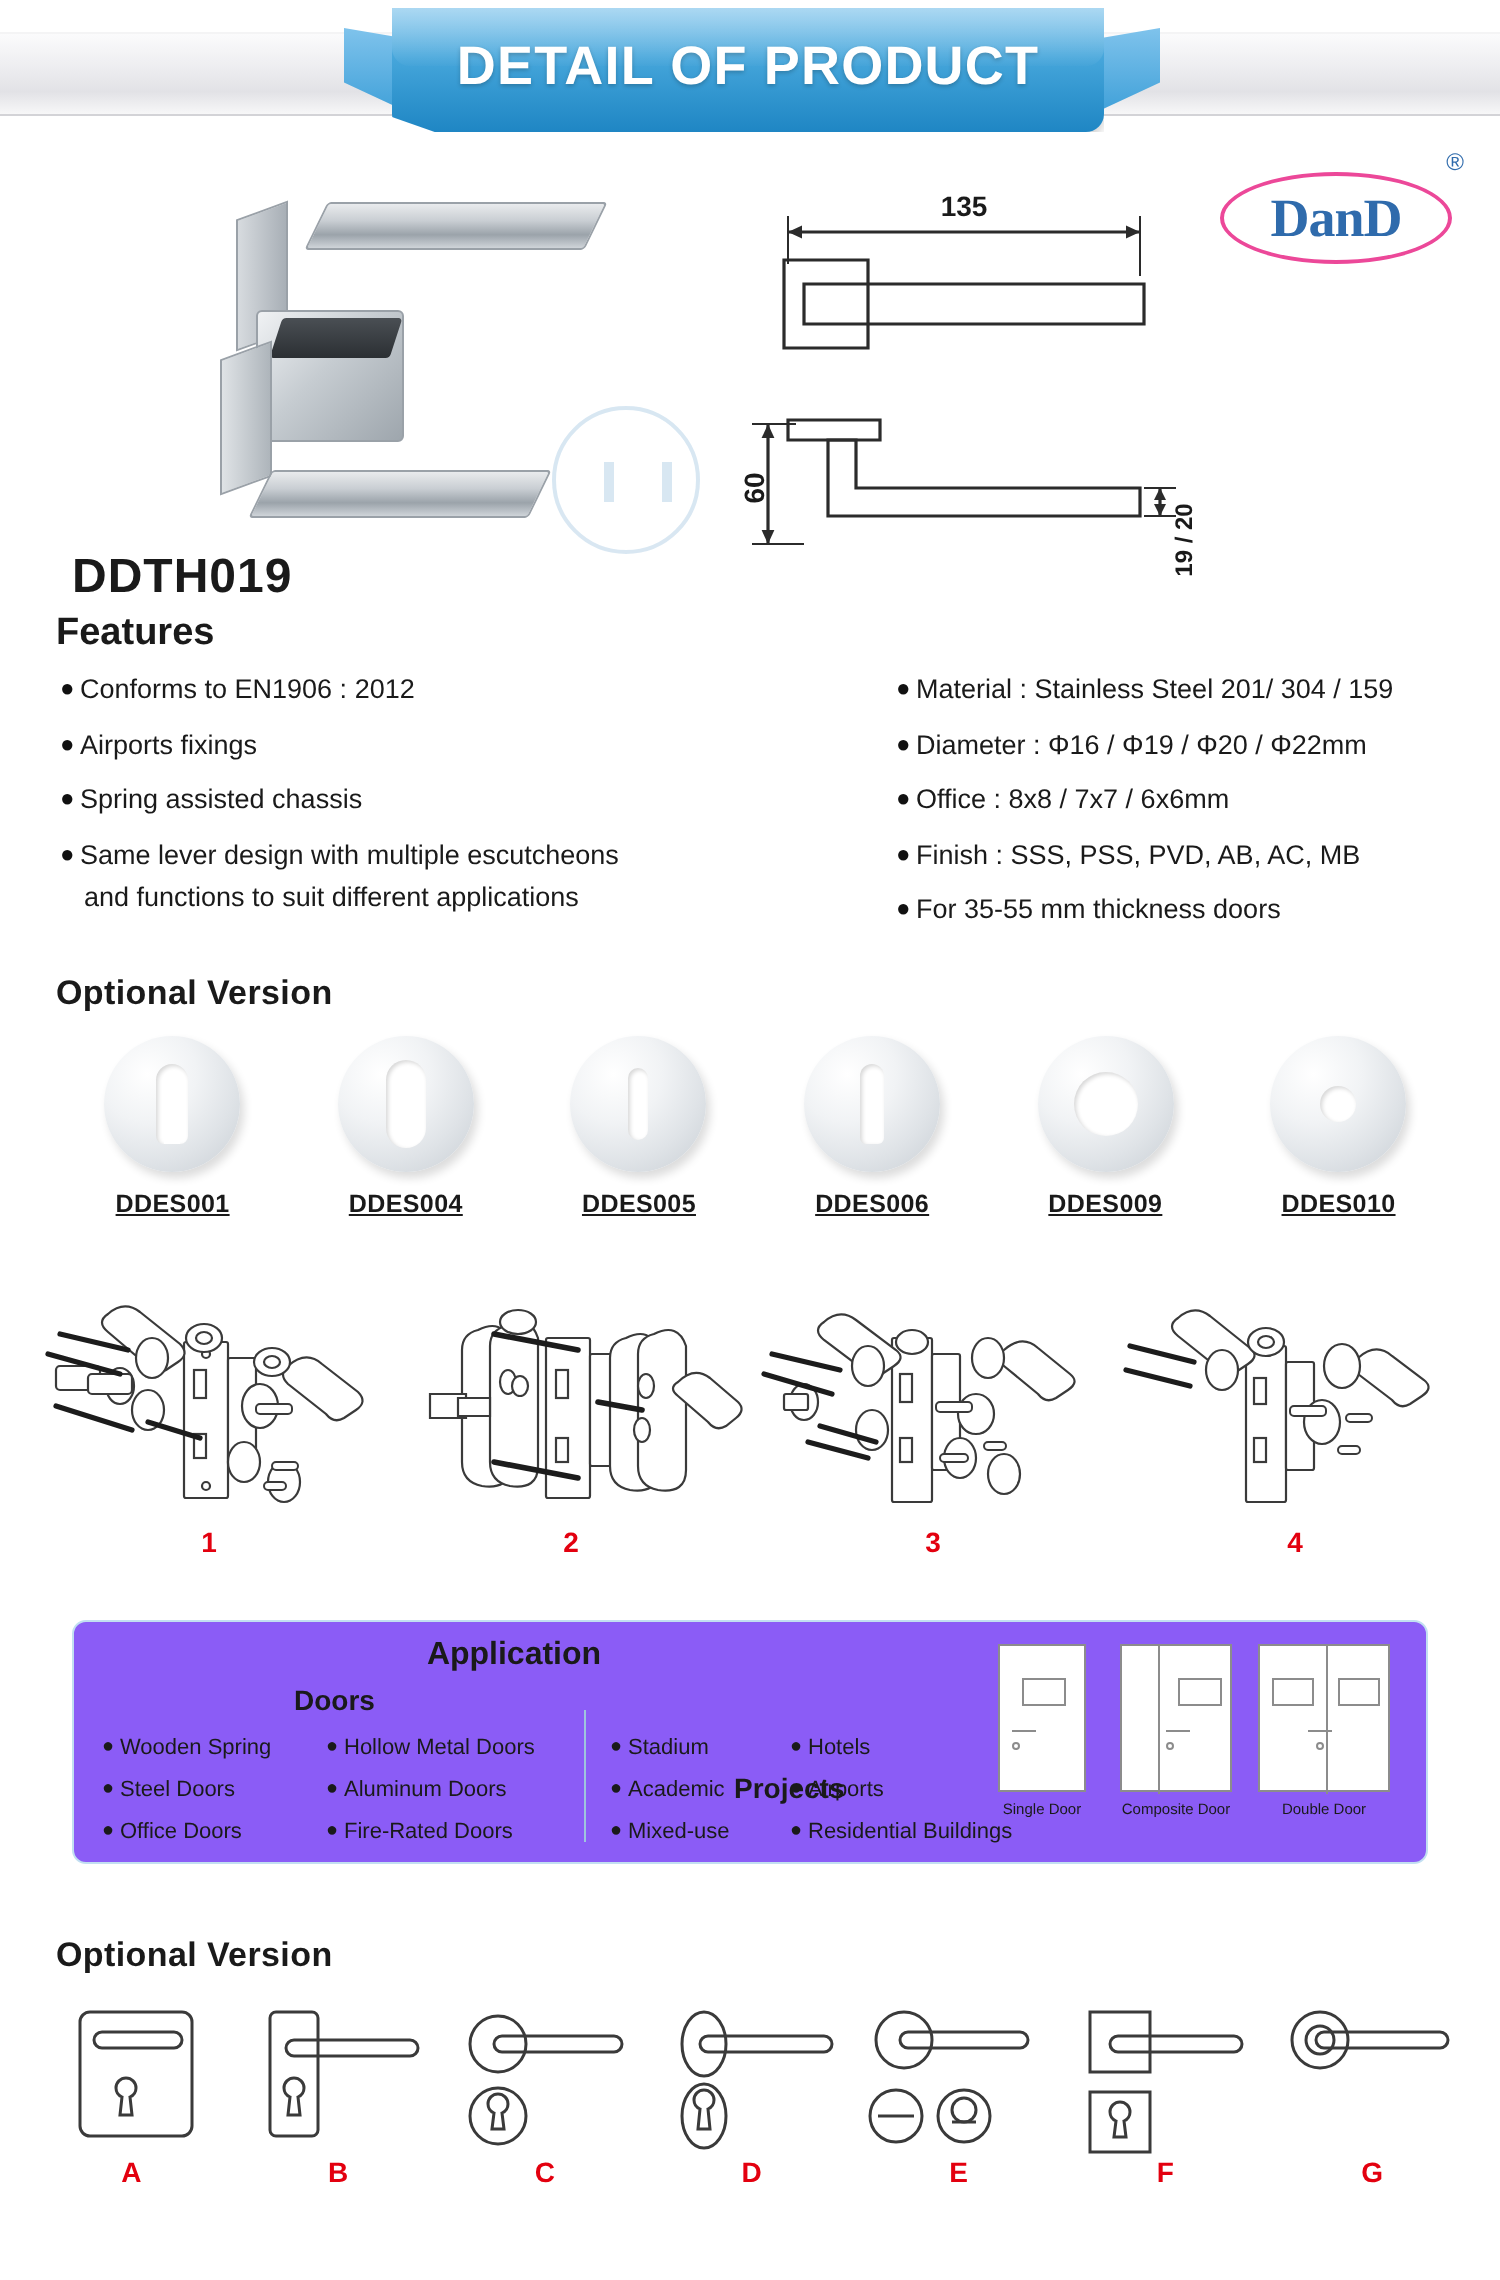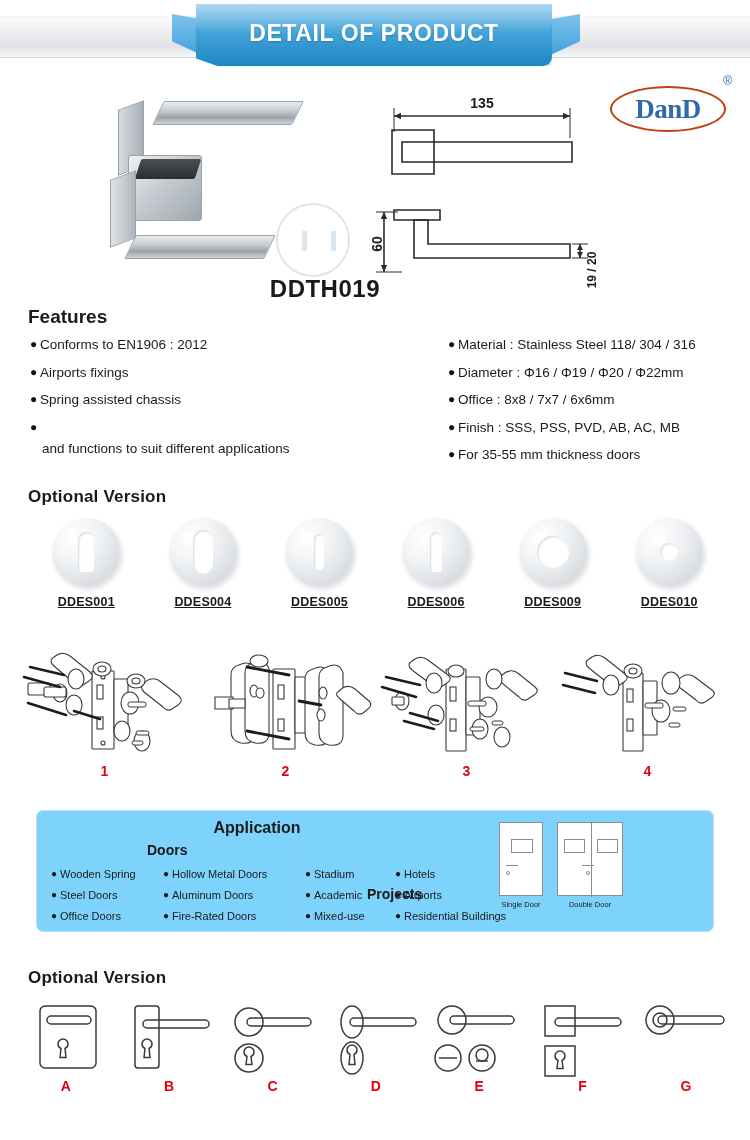--- a/index.html
+++ b/index.html
@@ -34,30 +34,30 @@
     clip-path: polygon(0 0, 100% 0, 100% 100%, 6% 100%, 0 88%);
   }
   .header .ribbon::before {
     content: ""; position: absolute; left: 0; top: 0; width: 100%; height: 46%;
     background: linear-gradient(to bottom, rgba(255,255,255,0.40), rgba(255,255,255,0.02));
     border-radius: 0 0 9px 9px;
   }
   .header .ribbon-title {
     position: absolute; left: 196px; top: 4px; width: 356px; height: 58px;
     display: flex; align-items: center; justify-content: center;
-    color: #ffffff; font-size: 23px; font-weight: bold; letter-spacing: 0.6px;
+    color: #ffffff; font-size: 27px; font-weight: bold; letter-spacing: 0.6px;
     text-shadow: 0 1px 2px rgba(0,0,0,0.22);
   }
 
   
   .logo { position: absolute; right: 16px; top: 74px; width: 130px; height: 62px; }
   .logo .reg { position: absolute; right: 2px; top: 0px; font-size: 12px; color: #2f6bac; }
   .logo .oval {
     position: absolute; left: 6px; top: 12px; width: 116px; height: 46px;
-    border: 2px solid #c2410c; border-radius: 50%;
+    border: 2px solid #ec4899; border-radius: 50%;
     display: flex; align-items: center; justify-content: center;
   }
   .logo .word {
     font-family: "Liberation Serif", serif; font-weight: bold;
     font-size: 27px; color: #2f6bac; letter-spacing: -0.5px;
   }
 
   
   .product-photo { position: absolute; left: 80px; top: 95px; width: 270px; height: 190px; }
   .lever-top, .lever-bottom, .rose-plate, .stem-plate {
@@ -82,22 +82,22 @@
     transform: skewX(-18deg); }
   .watermark {
     position: absolute; left: 196px; top: 108px; width: 74px; height: 74px;
     border: 2px solid #b9d4e8; border-radius: 50%; opacity: 0.55;
   }
   .watermark::after {
     content: ""; position: absolute; left: 24px; top: 26px; width: 24px; height: 20px;
     border-left: 5px solid #b9d4e8; border-right: 5px solid #b9d4e8;
   }
   .model-name {
-    position: absolute; left: 0; top: 275px; width: 380px; text-align: right;
-    font-size: 24px; font-weight: bold; letter-spacing: 0.5px;
+    position: absolute; left: 0; top: 275px; width: 380px; text-align: left;
+    font-size: 24px; font-weight: bold; letter-spacing: 0.5px; padding-left: 36px;
   }
 
   
   .tech-drawing { position: absolute; left: 372px; top: 92px; width: 240px; height: 200px; text-align: center; }
 
   
   .features-title { position: absolute; left: 28px; top: 306px; font-size: 19px; font-weight: bold; }
   .feature-list { position: absolute; left: 30px; top: 336px; width: 390px; }
   .spec-list { position: absolute; left: 448px; top: 336px; width: 300px; }
   .bullet-row { display: flex; align-items: flex-start; margin-bottom: 10.5px; font-size: 13.5px; }
@@ -137,21 +137,21 @@
   .exploded-row { position: absolute; left: 14px; top: 645px; width: 724px; display: flex; }
   .exploded-cell { width: 181px; text-align: center; position: relative; }
   .exploded-num {
     position: absolute; left: 0; bottom: -4px; width: 100%;
     font-size: 14px; font-weight: bold; color: #e3000f;
   }
 
   
   .app-panel {
     position: absolute; left: 36px; top: 810px; width: 678px; height: 122px;
-    background: #7dd3fc; border: 1px solid #c2dff1; border-radius: 7px;
+    background: #8b5cf6; border: 1px solid #c2dff1; border-radius: 7px;
   }
   .app-title { position: absolute; left: 0; top: 8px; width: 440px; text-align: center;
     font-size: 16px; font-weight: bold; }
   .app-col-head { position: absolute; top: 31px; font-size: 14px; font-weight: bold; }
   .app-divider { position: absolute; left: 255px; top: 44px; width: 1px; height: 66px; background: #9fc4dd; }
   .app-items { position: absolute; font-size: 11px; }
   .app-items .ai-row { display: flex; align-items: center; height: 21px; }
   .app-items .ai-row .dot { width: 9px; flex: 0 0 9px; font-size: 10px; }
   .doors-grp-a { left: 14px; top: 52px; width: 110px; }
   .doors-grp-b { left: 126px; top: 52px; width: 130px; }
@@ -246,28 +246,29 @@
   <div class="bullet-row">
     <span class="dot">●</span>
     <span class="txt">Airports fixings</span>
   </div>
   <div class="bullet-row">
     <span class="dot">●</span>
     <span class="txt">Spring assisted chassis</span>
   </div>
   <div class="bullet-row">
     <span class="dot">●</span>
+    <span class="txt">Same lever design with multiple escutcheons</span>
   </div>
   <div class="sub-line">and functions to suit different applications</div>
 </div>
 
 <div class="spec-list">
   <div class="bullet-row">
     <span class="dot">●</span>
-    <span class="txt">Material : Stainless Steel 118/ 304 / 316</span>
+    <span class="txt">Material : Stainless Steel 201/ 304 / 159</span>
   </div>
   <div class="bullet-row">
     <span class="dot">●</span>
     <span class="txt">Diameter : Φ16 / Φ19 / Φ20 / Φ22mm</span>
   </div>
   <div class="bullet-row">
     <span class="dot">●</span>
     <span class="txt">Office : 8x8 / 7x7 / 6x6mm</span>
   </div>
   <div class="bullet-row">
@@ -523,20 +524,29 @@
 
 <div class="doorpics">
   <div class="doorpic" style="width:62px;">
     <div class="frame" style="width:44px;height:74px;margin:0 auto;">
       <div class="win" style="left:11px;top:16px;width:22px;height:14px;"></div>
       <div style="position:absolute;left:6px;top:42px;width:12px;height:1px;background:#8c8c8c;"></div>
       <div style="position:absolute;left:6px;top:48px;width:4px;height:4px;border:1px solid #8c8c8c;border-radius:50%;"></div>
     </div>
     <div class="cap">Single Door</div>
   </div>
+  <div class="doorpic" style="width:72px;">
+    <div class="frame" style="width:56px;height:74px;margin:0 auto;">
+      <div style="position:absolute;left:18px;top:0;width:1px;height:74px;background:#8c8c8c;"></div>
+      <div class="win" style="left:28px;top:16px;width:22px;height:14px;"></div>
+      <div style="position:absolute;left:22px;top:42px;width:12px;height:1px;background:#8c8c8c;"></div>
+      <div style="position:absolute;left:22px;top:48px;width:4px;height:4px;border:1px solid #8c8c8c;border-radius:50%;"></div>
+    </div>
+    <div class="cap">Composite Door</div>
+  </div>
   <div class="doorpic" style="width:76px;">
     <div class="frame" style="width:66px;height:74px;margin:0 auto;">
       <div style="position:absolute;left:33px;top:0;width:1px;height:74px;background:#8c8c8c;"></div>
       <div class="win" style="left:6px;top:16px;width:21px;height:14px;"></div>
       <div class="win" style="left:39px;top:16px;width:21px;height:14px;"></div>
       <div style="position:absolute;left:24px;top:42px;width:12px;height:1px;background:#8c8c8c;"></div>
       <div style="position:absolute;left:28px;top:48px;width:4px;height:4px;border:1px solid #8c8c8c;border-radius:50%;"></div>
     </div>
     <div class="cap">Double Door</div>
   </div>

